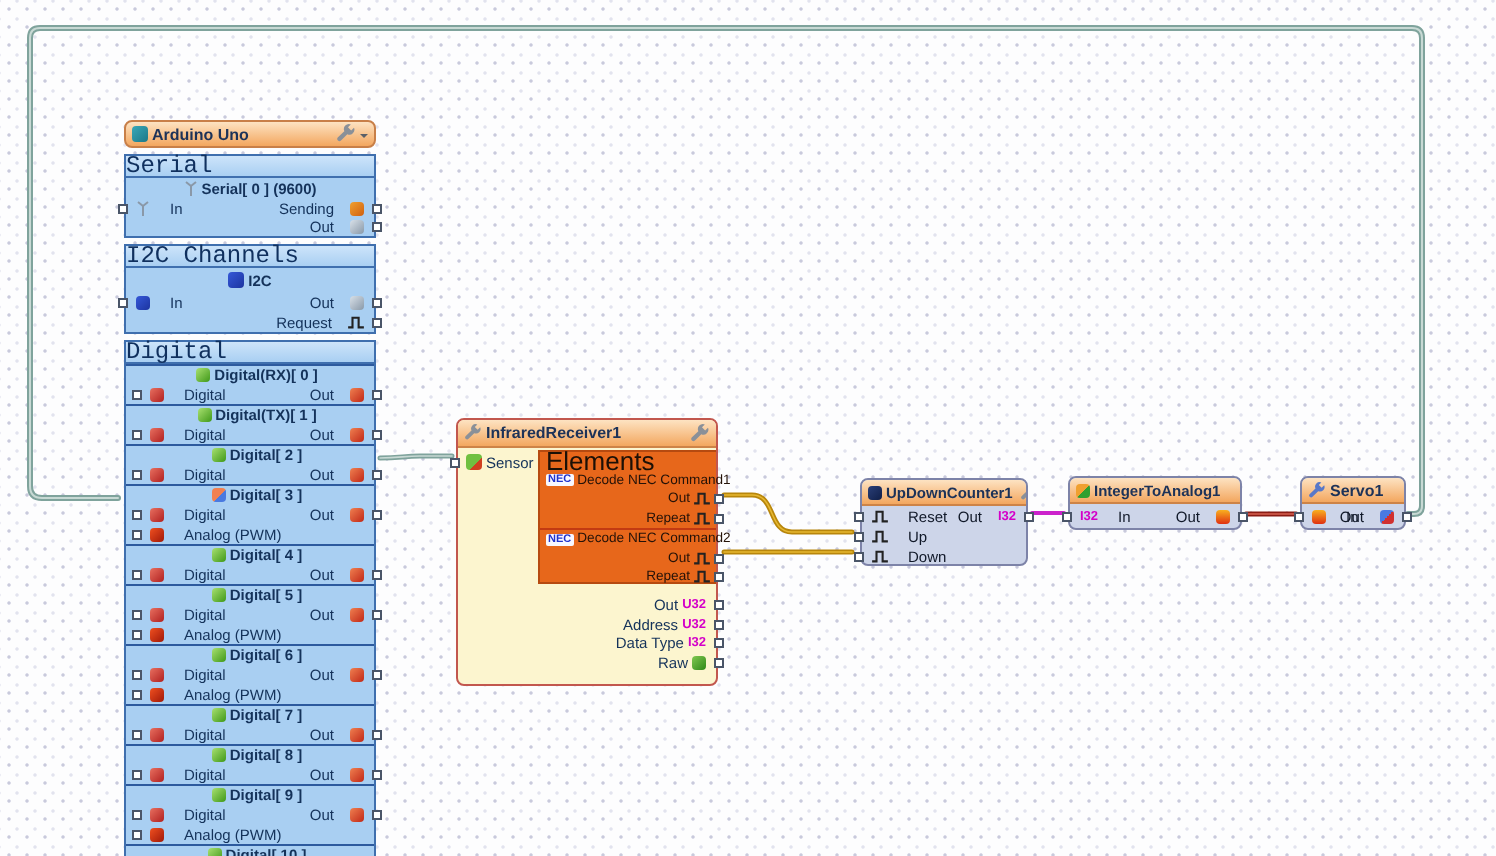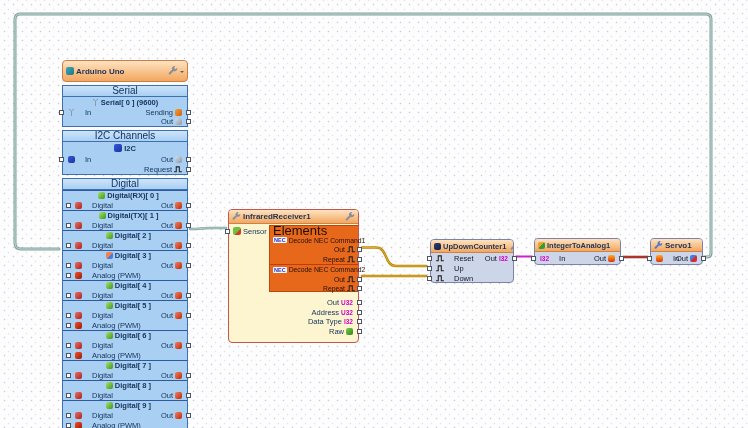--- a/index.html
+++ b/index.html
@@ -22,30 +22,30 @@
     border-bottom:1px solid #cd8347;border-radius:3px 3px 0 0;
     font-weight:bold;font-size:8px;color:#1c3258;white-space:nowrap;overflow:hidden;
   }
   .bhdr .sp{flex:1;}
   .t{white-space:nowrap;}
   .ic{display:inline-block;width:8px;height:8px;border-radius:2px;flex:none;}
   .ic.sm{width:7px;height:7px;}
   .row{position:relative;display:flex;align-items:center;padding:0 5px;font-size:7.5px;color:#14325a;white-space:nowrap;}
   .row.center{justify-content:center;gap:2px;font-weight:bold;}
   .lg{display:flex;align-items:center;gap:10px;min-width:0;}
-  .rg{margin-left:auto;display:flex;align-items:center;gap:2px;}
+  .rg{margin-left:auto;display:flex;align-items:center;gap:8px;}
   .pin{position:absolute;width:5px;height:5px;box-sizing:border-box;background:#fff;border:1px solid #4a5568;top:50%;margin-top:-2.5px;z-index:3;}
   .pin.l{left:-4px;}
   .pin.r{right:-4px;}
   
   #arduino{left:62px;top:60px;width:126px;height:374px;}
-  #arduino .bhdr{height:22px;border:1px solid #c87f48;border-radius:4px;box-sizing:border-box;}
+  #arduino .bhdr{height:14px;border:1px solid #c87f48;border-radius:4px;box-sizing:border-box;}
   .asec{border:1px solid #3f6fae;background:#a9cff2;margin-top:3px;}
-  .sbar{height:10px;line-height:10px;text-align:center;font-size:10px;color:#10305e;
-        background:linear-gradient(#cde4fa,#a9cff2);border-bottom:1px solid #3f6fae;}
+  .sbar{height:10px;line-height:10px;font-size:12px;color:#10305e;
+        background:linear-gradient(#cde4fa,#a9cff2);border-bottom:1px solid #3f6fae;font-family:Liberation Mono, monospace;}
   .asec .row{height:10px;}
   .asec .row.h9{height:9px;}
   .chan{border-top:1.5px solid #2d5a9e;box-sizing:border-box;padding-left:7px;}
   .chan .row.lab{height:9px;}
   .chan .row.pins, .chan .row.prow{height:10px;}
   .chan-ic{background:linear-gradient(135deg,#a8e070,#3f9818);}
   .chan-ic.accent{background:linear-gradient(135deg,#f08050 55%,#4a7ae0 55%);}
   .din-ic{background:linear-gradient(135deg,#e87060,#b02020);}
   .dout-ic{background:linear-gradient(135deg,#f08050,#c02818);}
   .pwm-ic{background:linear-gradient(135deg,#f05020,#a01808);}

